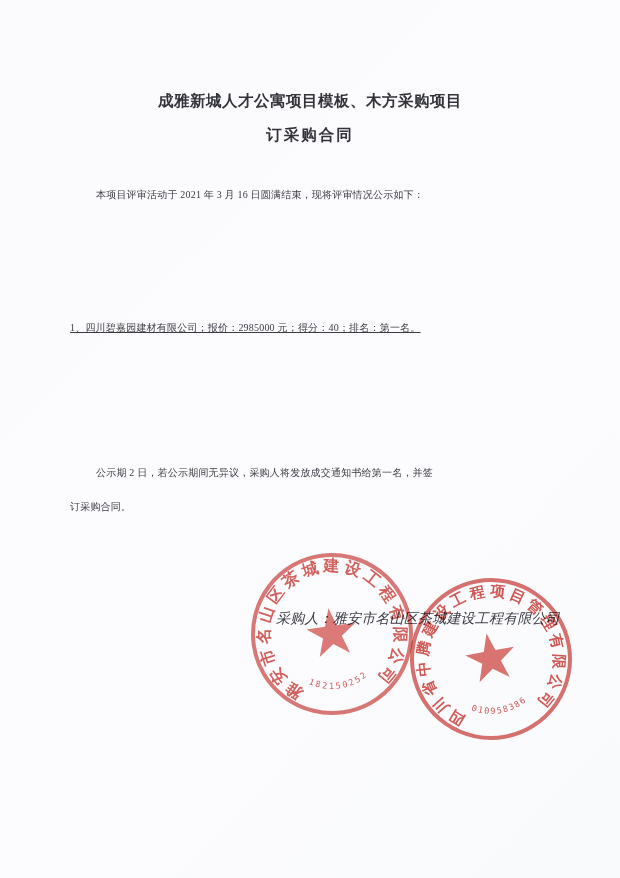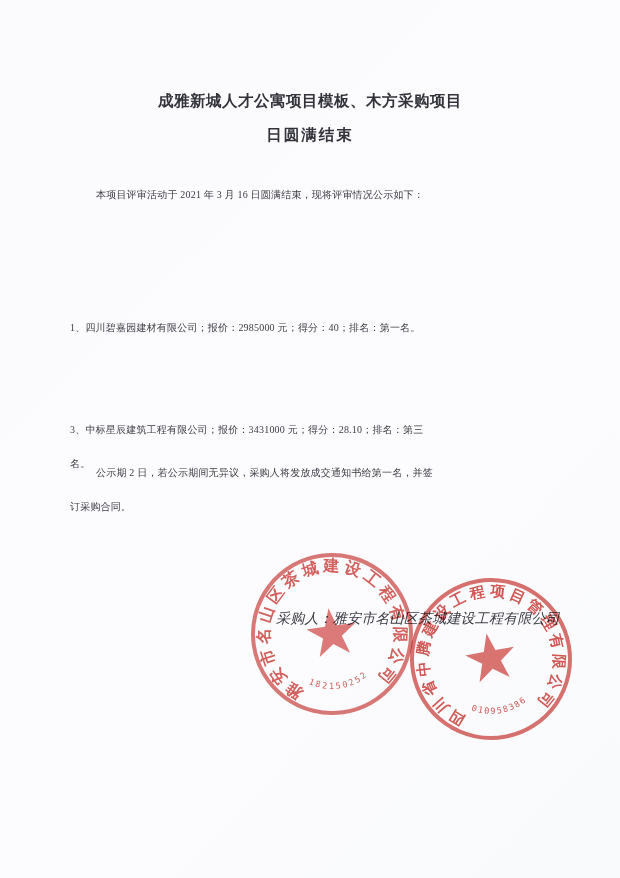--- a/index.html
+++ b/index.html
@@ -32,21 +32,21 @@
     left: 70px;
     width: 508px;
     font-size: 10px;
     line-height: 34px;
     white-space: pre-wrap;
     color: #3b3b44;
     letter-spacing: 0.2px;
   }
   .intro { top: 178px; text-indent: 2.6em; }
   .results { top: 243px; }
-  .result-item { margin: 0; }
+  .result-item { margin: 0; text-decoration: underline; }
   .closing { top: 456px; text-indent: 2.6em; }
   .sig-line {
     position: absolute;
     right: 60px;
     font-size: 14px;
     white-space: nowrap;
     color: #3b3b44;
     letter-spacing: 0.2px;
   }
   .sig-purchaser { top: 610px; font-style: italic; }
@@ -69,28 +69,26 @@
   .stamp-num-text {
     font-family: "DejaVu Sans Mono", monospace;
   }
 </style>
 </head>
 <body>
 
 <div class="page">
 
   <div class="doc-title line1">成雅新城人才公寓项目模板、木方采购项目</div>
-  <div class="doc-title line2">日圆满结束</div>
+  <div class="doc-title line2">订采购合同</div>
 
   <div class="body-text intro">本项目评审活动于 2021 年 3 月 16 日圆满结束，现将评审情况公示如下：</div>
 
   <div class="body-text results">
     <div class="result-item">1、四川碧嘉园建材有限公司；报价：2985000 元；得分：40；排名：第一名。</div>
-    <div class="result-item">3、中标星辰建筑工程有限公司；报价：3431000 元；得分：28.10；排名：第三
-名。</div>
   </div>
 
   <div class="body-text closing">公示期 2 日，若公示期间无异议，采购人将发放成交通知书给第一名，并签
 订采购合同。</div>
 
   <div class="sig-line sig-purchaser">采购人：雅安市名山区茶城建设工程有限公司</div>
 
   <div class="stamp stamp-left">
     <svg viewBox="0 0 170 170" xmlns="http://www.w3.org/2000/svg">
       <defs>

